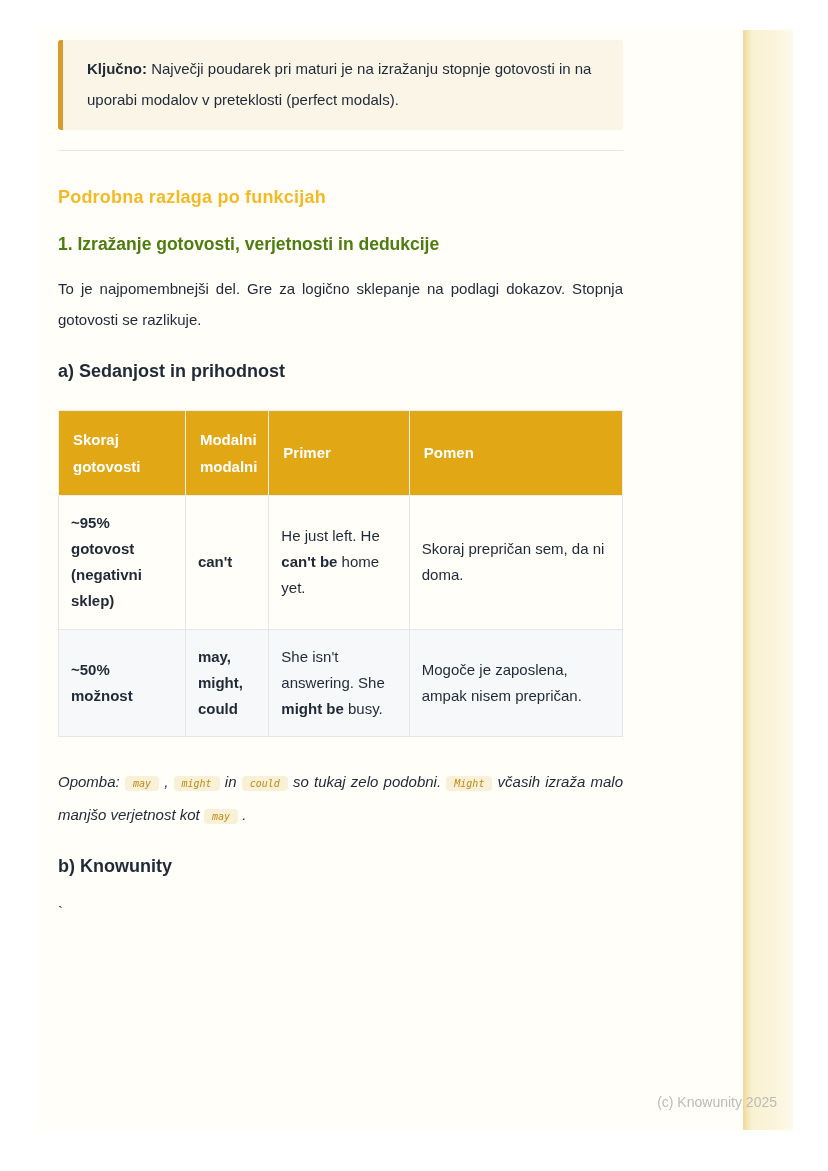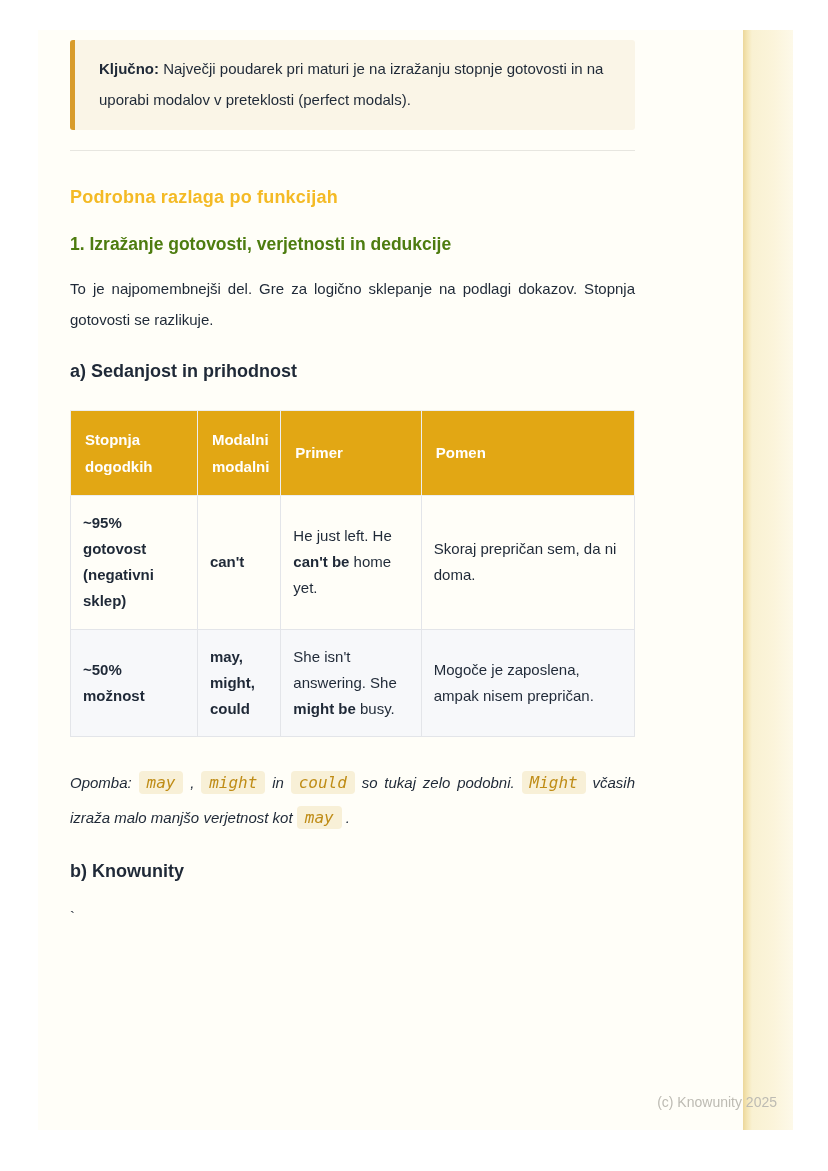--- a/index.html
+++ b/index.html
@@ -4,21 +4,21 @@
 <style>
   * { margin:0; padding:0; box-sizing:border-box; }
   html,body { background:#ffffff; }
   body { font-family:"Liberation Sans", sans-serif; }
   .canvas { position:relative; width:828px; height:1171px; background:#ffffff; overflow:hidden; }
 
   .page { position:absolute; left:38px; top:30px; width:755px; height:1100px; background:#fffef8; }
   .page-curl { position:absolute; top:0; right:0; width:50px; height:100%;
     background:linear-gradient(90deg,#ecd79a 0px,#f4e5b4 4px,#f9f1d2 9px,#fbf4da 60%,#fdf9e9 100%); }
 
-  .content { position:relative; margin-left:32px; padding-top:10px; width:565px; }
+  .content { position:relative; margin-left:20px; padding-top:10px; width:565px; }
 
   .callout { background:#faf5e7; border-left:5px solid #d89c2c; border-radius:3px;
     padding:14px 24px; font-size:15px; line-height:2.05; color:#1f2937; }
 
   .divider { border:none; border-top:1px solid #e7e6e0; margin:20px 0 0 0; }
 
   h2 { color:#f4ba25; font-size:18px; font-weight:700; margin:36px 0 0; letter-spacing:0.2px; }
   h3 { color:#4d7c0f; font-size:17.5px; font-weight:700; margin:26px 0 0; }
 
   .body-text { font-size:15px; line-height:2.1; color:#1f2937; margin:18px 0 0; }
@@ -26,21 +26,21 @@
   .sub-label { font-weight:700; font-size:18px; color:#1f2937; margin:25px 0 0; }
 
   table { border-collapse:collapse; width:100%; margin-top:28px; table-layout:fixed; }
   th { background:#e2a714; color:#ffffff; font-weight:600; text-align:left;
     padding:15px 14px; font-size:15px; line-height:1.8; border:1px solid #eceef0; vertical-align:middle; }
   td { border:1px solid #e3e5e9; padding:14px 12px; font-size:15px; line-height:1.75;
     color:#1f2937; vertical-align:middle; background:transparent; }
   tbody tr:nth-child(2) td { background:#f7f8fa; }
 
   .note { font-size:15px; font-style:italic; line-height:2.2; color:#1f2937; margin:28px 0 0; text-align:justify; }
-  .chip { font-family:"DejaVu Sans Mono", monospace; font-size:16px; background:#f8f0d7;
+  .chip { font-family:"DejaVu Sans Mono", monospace; font-size:10px; background:#f8f0d7;
     color:#bf8c16; padding:2px 8px; border-radius:4px; white-space:nowrap; }
 
   .stray { margin:26px 0 0; color:#1f2937; font-size:15px; }
 
   .footer { position:absolute; right:16px; bottom:20px; font-size:14px; color:#bdbbb3; z-index:2; }
 </style>
 </head>
 <body>
 
 <div class="canvas">
@@ -64,21 +64,21 @@
 
       <table>
         <colgroup>
           <col style="width:22.5%">
             <col style="width:14.8%">
             <col style="width:24.9%">
             <col style="width:37.8%">
         </colgroup>
         <thead>
           <tr>
-            <th>Stopnja dogodkih</th>
+            <th>Skoraj gotovosti</th>
             <th>Modalni modalni</th>
             <th>Primer</th>
             <th>Pomen</th>
           </tr>
         </thead>
         <tbody id="table-body">
             <tr>
               <td><b>~95% gotovost (negativni sklep)</b></td>
               <td><b>can't</b></td>
               <td><span>He just left. He </span><b>can't be</b><span> home yet.</span></td>

